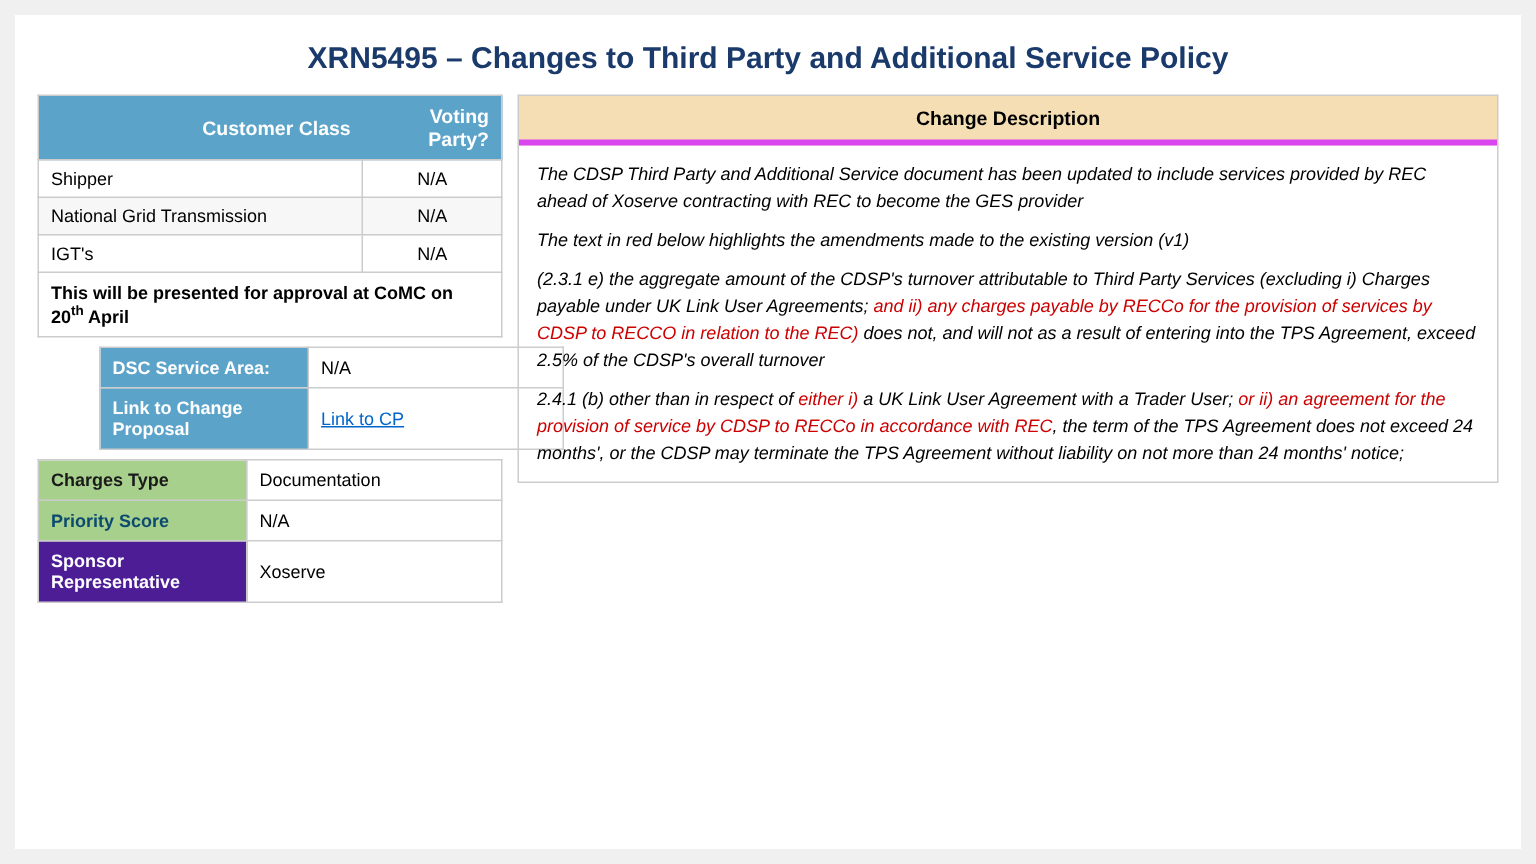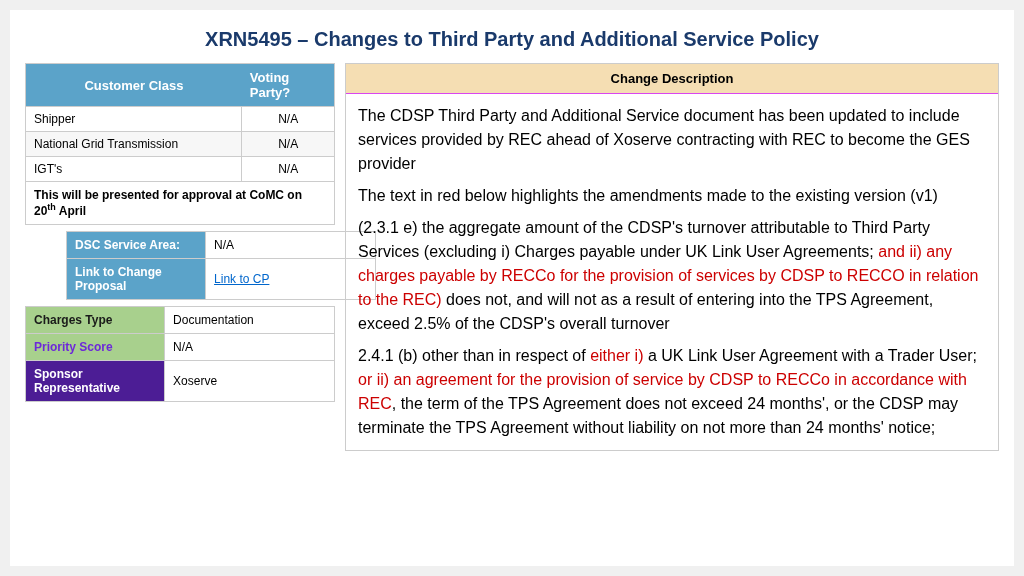--- a/index.html
+++ b/index.html
@@ -42,25 +42,25 @@
     }
     .customer-table th {
       background: #5ba3c9;
       color: white;
       font-weight: bold;
       padding: 6px 8px;
       font-size: 13px;
     }
     .customer-table th.col-name {
       width: 70%;
-      text-align: center;
+      text-align: right;
     }
     .customer-table th.col-vote {
       width: 30%;
-      text-align: left;
+      text-align: right;
     }
     .customer-table td {
       padding: 5px 8px;
       border: 1px solid #ccc;
       font-size: 12px;
     }
     .customer-table td.col-vote {
       text-align: center;
     }
     .customer-table tr:nth-child(odd) td {
@@ -119,46 +119,47 @@
     .meta-table .label-cell {
       font-weight: bold;
       width: 45%;
     }
     .meta-table .change-type-label {
       background: #a8d08d;
       color: #1a1a1a;
     }
     .meta-table .priority-label {
       background: #a8d08d;
-      color: #6d28d9;
+      color: #0c4a6e;
     }
     .meta-table .sponsor-label {
       background: #4c1d95;
       color: white;
     }
     .meta-table .value-cell {
       background: #fff;
     }
     
     .right-panel {
       flex: 1;
       border: 1px solid #ccc;
     }
     .change-desc-header {
       background: #f5deb3;
       font-weight: bold;
       text-align: center;
       padding: 7px 10px;
       font-size: 13px;
-      border-bottom: 1px solid #d946ef;
+      border-bottom: 4px solid #d946ef;
     }
     .change-desc-body {
       padding: 10px 12px;
-      font-size: 16px;
+      font-size: 12px;
       line-height: 1.5;
+      font-style: italic;
     }
     .change-desc-body p {
       margin-bottom: 8px;
     }
     .change-desc-body p:last-child {
       margin-bottom: 0;
     }
     .text-red {
       color: #cc0000;
     }

